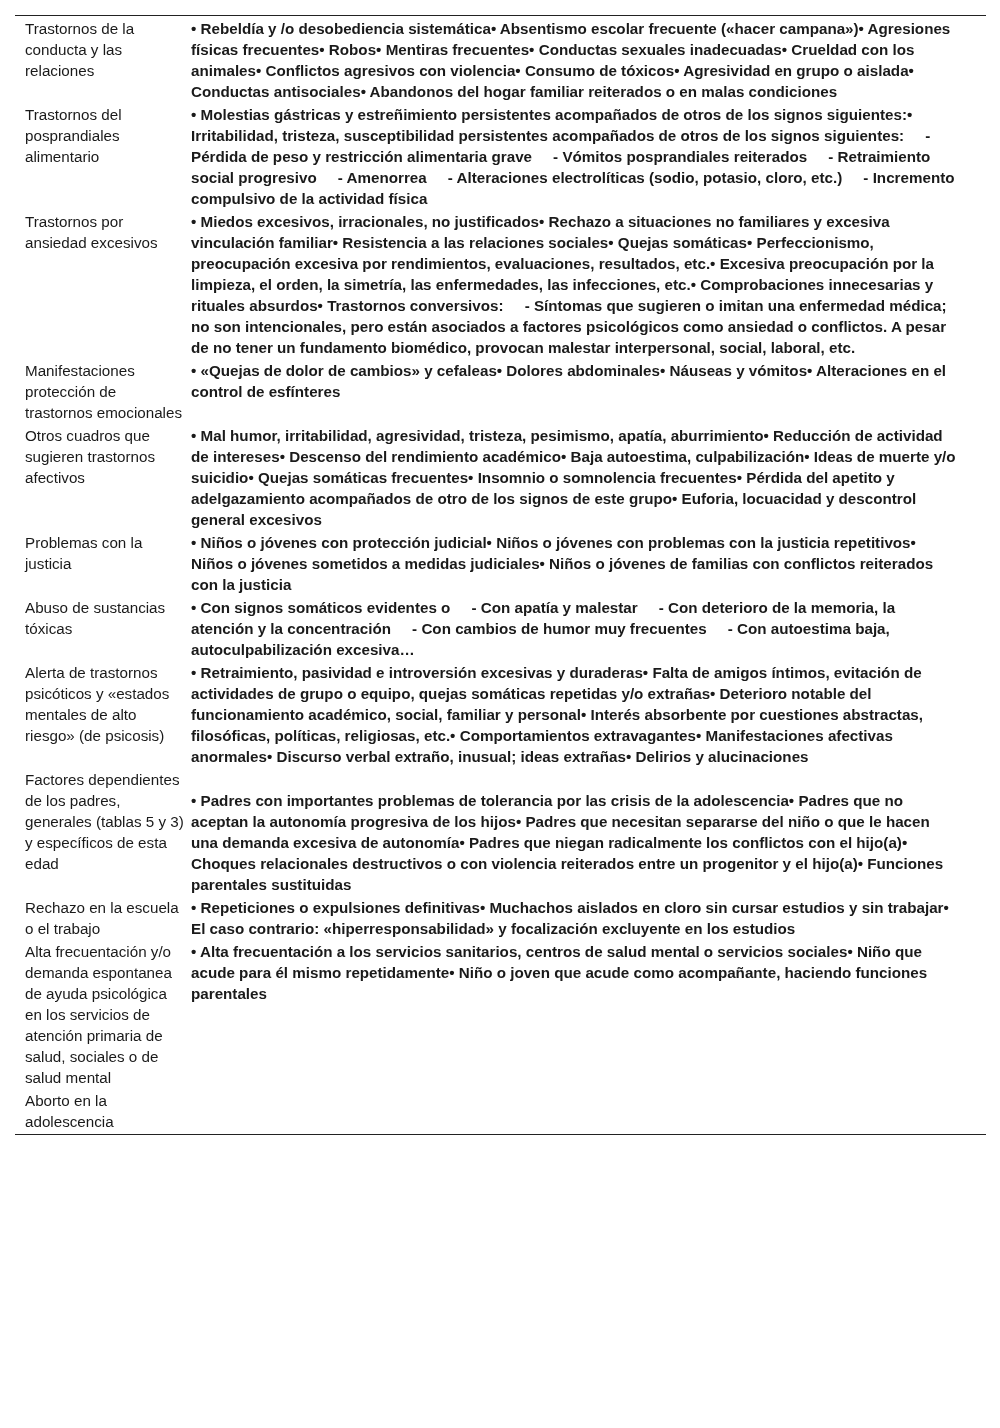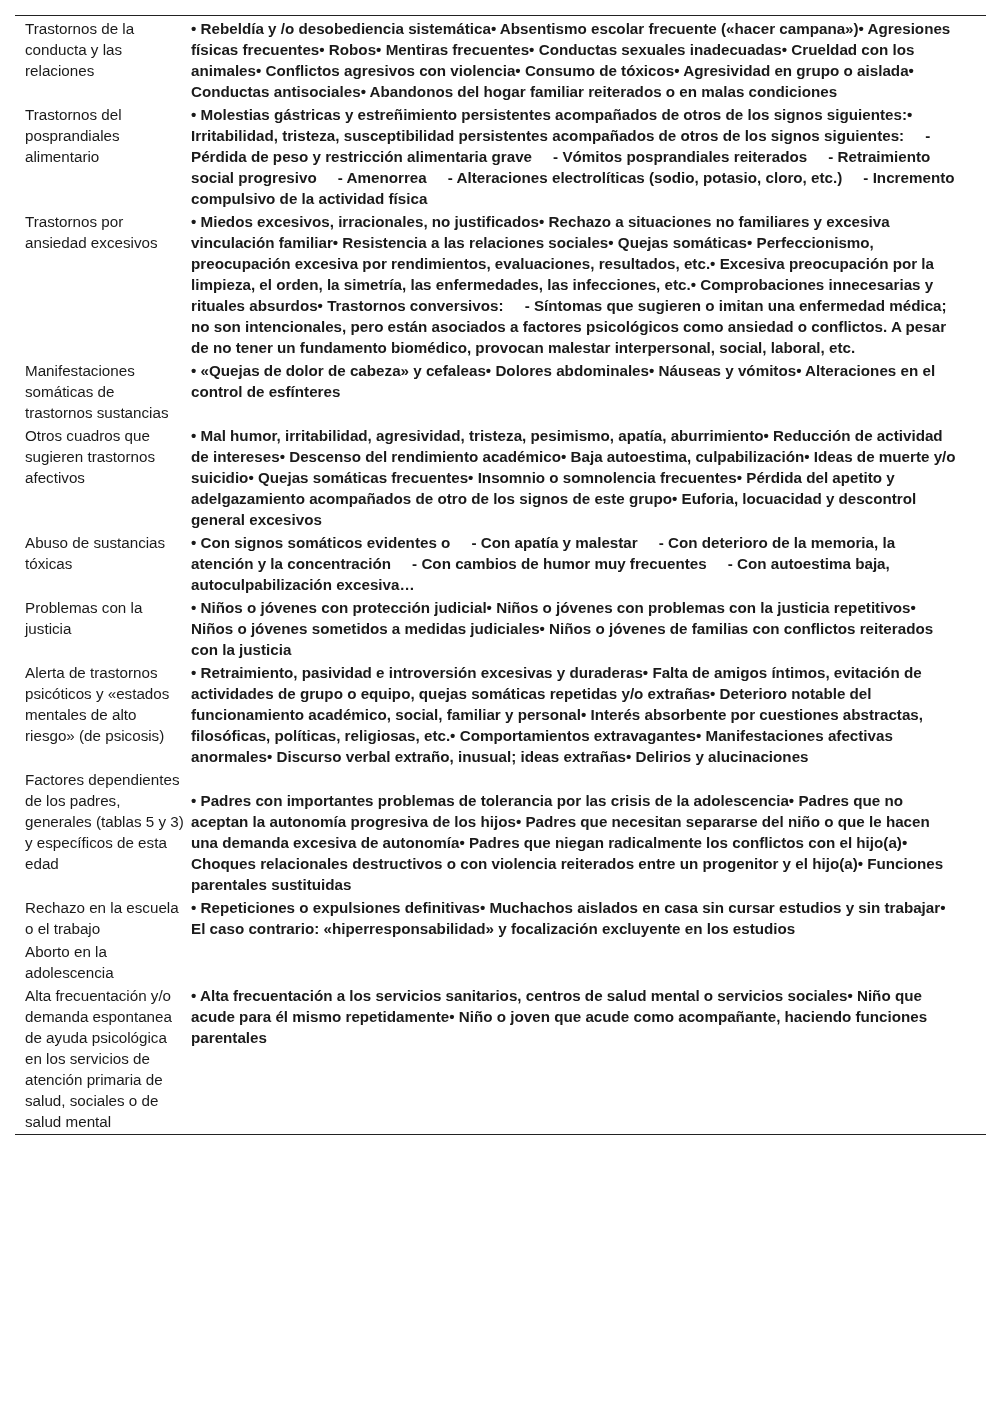--- a/index.html
+++ b/index.html
@@ -31,51 +31,51 @@
         </tr>
       <tr>
           <td class="label">Trastornos del posprandiales alimentario</td>
           <td class="desc">• Molestias gástricas y estreñimiento persistentes acompañados de otros de los signos siguientes:• Irritabilidad, tristeza, susceptibilidad persistentes acompañados de otros de los signos siguientes:     - Pérdida de peso y restricción alimentaria grave     - Vómitos posprandiales reiterados     - Retraimiento social progresivo     - Amenorrea     - Alteraciones electrolíticas (sodio, potasio, cloro, etc.)     - Incremento compulsivo de la actividad física</td>
         </tr>
       <tr>
           <td class="label">Trastornos por ansiedad excesivos</td>
           <td class="desc">• Miedos excesivos, irracionales, no justificados• Rechazo a situaciones no familiares y excesiva vinculación familiar• Resistencia a las relaciones sociales• Quejas somáticas• Perfeccionismo, preocupación excesiva por rendimientos, evaluaciones, resultados, etc.• Excesiva preocupación por la limpieza, el orden, la simetría, las enfermedades, las infecciones, etc.• Comprobaciones innecesarias y rituales absurdos• Trastornos conversivos:     - Síntomas que sugieren o imitan una enfermedad médica; no son intencionales, pero están asociados a factores psicológicos como ansiedad o conflictos. A pesar de no tener un fundamento biomédico, provocan malestar interpersonal, social, laboral, etc.</td>
         </tr>
       <tr>
-          <td class="label">Manifestaciones somáticas de trastornos sustancias</td>
-          <td class="desc">• «Quejas de dolor de cabeza» y cefaleas• Dolores abdominales• Náuseas y vómitos• Alteraciones en el control de esfínteres</td>
+          <td class="label">Manifestaciones protección de trastornos emocionales</td>
+          <td class="desc">• «Quejas de dolor de cambios» y cefaleas• Dolores abdominales• Náuseas y vómitos• Alteraciones en el control de esfínteres</td>
         </tr>
       <tr>
           <td class="label">Otros cuadros que sugieren trastornos afectivos</td>
           <td class="desc">• Mal humor, irritabilidad, agresividad, tristeza, pesimismo, apatía, aburrimiento• Reducción de actividad de intereses• Descenso del rendimiento académico• Baja autoestima, culpabilización• Ideas de muerte y/o suicidio• Quejas somáticas frecuentes• Insomnio o somnolencia frecuentes• Pérdida del apetito y adelgazamiento acompañados de otro de los signos de este grupo• Euforia, locuacidad y descontrol general excesivos</td>
         </tr>
       <tr>
+          <td class="label">Problemas con la justicia</td>
+          <td class="desc">• Niños o jóvenes con protección judicial• Niños o jóvenes con problemas con la justicia repetitivos• Niños o jóvenes sometidos a medidas judiciales• Niños o jóvenes de familias con conflictos reiterados con la justicia</td>
+        </tr>
+      <tr>
           <td class="label">Abuso de sustancias tóxicas</td>
           <td class="desc">• Con signos somáticos evidentes o     - Con apatía y malestar     - Con deterioro de la memoria, la atención y la concentración     - Con cambios de humor muy frecuentes     - Con autoestima baja, autoculpabilización excesiva…</td>
-        </tr>
-      <tr>
-          <td class="label">Problemas con la justicia</td>
-          <td class="desc">• Niños o jóvenes con protección judicial• Niños o jóvenes con problemas con la justicia repetitivos• Niños o jóvenes sometidos a medidas judiciales• Niños o jóvenes de familias con conflictos reiterados con la justicia</td>
         </tr>
       <tr>
           <td class="label">Alerta de trastornos psicóticos y «estados mentales de alto riesgo» (de psicosis)</td>
           <td class="desc">• Retraimiento, pasividad e introversión excesivas y duraderas• Falta de amigos íntimos, evitación de actividades de grupo o equipo, quejas somáticas repetidas y/o extrañas• Deterioro notable del funcionamiento académico, social, familiar y personal• Interés absorbente por cuestiones abstractas, filosóficas, políticas, religiosas, etc.• Comportamientos extravagantes• Manifestaciones afectivas anormales• Discurso verbal extraño, inusual; ideas extrañas• Delirios y alucinaciones</td>
         </tr>
       <tr>
           <td class="label">Factores dependientes de los padres, generales (tablas 5 y 3) y específicos de esta edad</td>
           <td class="desc">
 • Padres con importantes problemas de tolerancia por las crisis de la adolescencia• Padres que no aceptan la autonomía progresiva de los hijos• Padres que necesitan separarse del niño o que le hacen una demanda excesiva de autonomía• Padres que niegan radicalmente los conflictos con el hijo(a)• Choques relacionales destructivos o con violencia reiterados entre un progenitor y el hijo(a)• Funciones parentales sustituidas</td>
         </tr>
       <tr>
           <td class="label">Rechazo en la escuela o el trabajo</td>
-          <td class="desc">• Repeticiones o expulsiones definitivas• Muchachos aislados en casa sin cursar estudios y sin trabajar• El caso contrario: «hiperresponsabilidad» y focalización excluyente en los estudios</td>
+          <td class="desc">• Repeticiones o expulsiones definitivas• Muchachos aislados en cloro sin cursar estudios y sin trabajar• El caso contrario: «hiperresponsabilidad» y focalización excluyente en los estudios</td>
+        </tr>
+      <tr>
+          <td class="label">Alta frecuentación y/o demanda espontanea de ayuda psicológica en los servicios de atención primaria de salud, sociales o de salud mental</td>
+          <td class="desc">• Alta frecuentación a los servicios sanitarios, centros de salud mental o servicios sociales• Niño que acude para él mismo repetidamente• Niño o joven que acude como acompañante, haciendo funciones parentales</td>
         </tr>
       <tr>
           <td class="label">Aborto en la adolescencia</td>
           <td class="desc"></td>
-        </tr>
-      <tr>
-          <td class="label">Alta frecuentación y/o demanda espontanea de ayuda psicológica en los servicios de atención primaria de salud, sociales o de salud mental</td>
-          <td class="desc">• Alta frecuentación a los servicios sanitarios, centros de salud mental o servicios sociales• Niño que acude para él mismo repetidamente• Niño o joven que acude como acompañante, haciendo funciones parentales</td>
         </tr>
     </tbody>
   </table>
 </div>
 
 </body></html>

